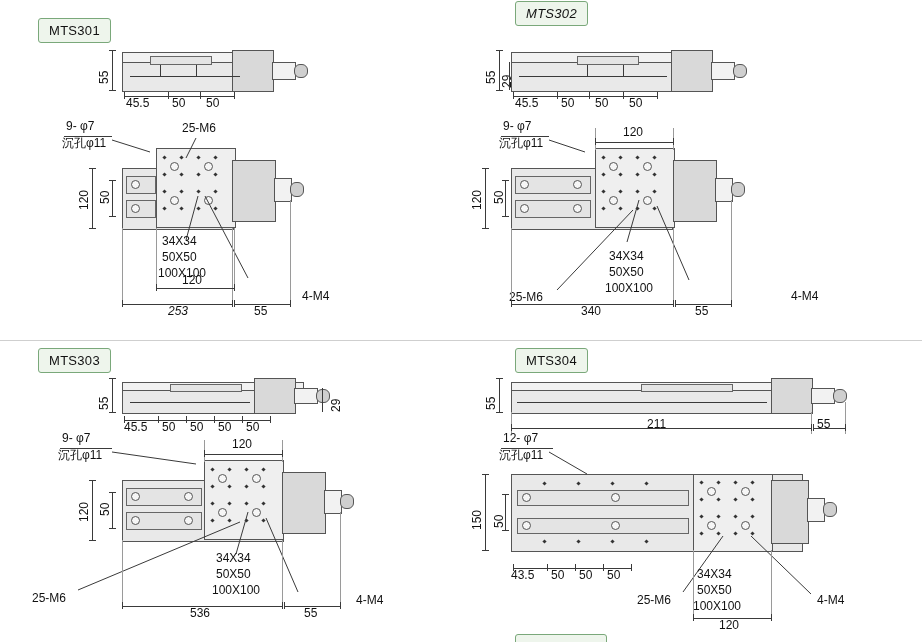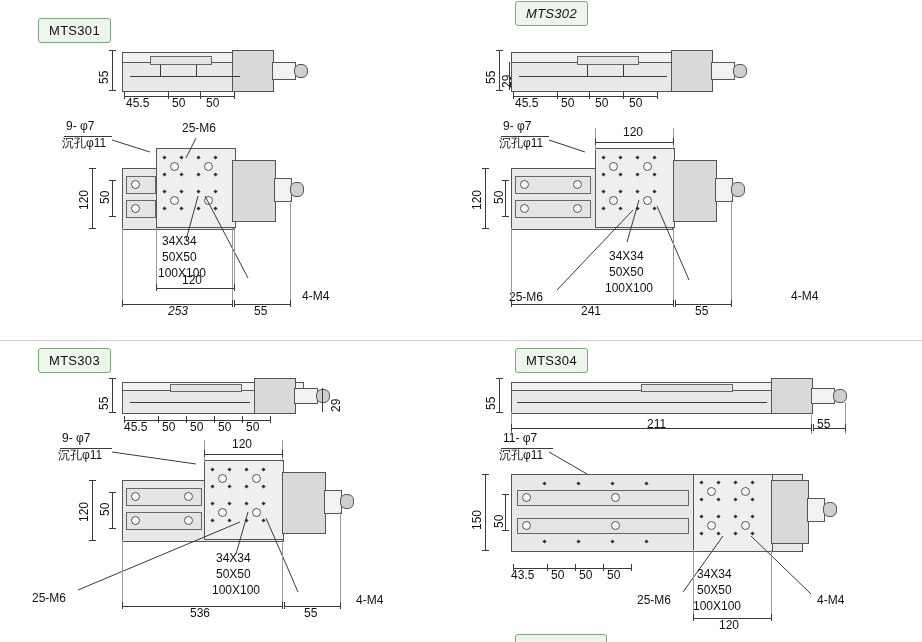--- a/index.html
+++ b/index.html
@@ -268,21 +268,21 @@
   <div class="txt" style="left:148px;top:266px;">50X50</div>
   <div class="txt" style="left:144px;top:282px;">100X100</div>
 
   <div class="ext v" style="left:50px;top:228px;height:74px;"></div>
   <div class="ext v" style="left:212px;top:228px;height:74px;"></div>
   <div class="ext v" style="left:270px;top:200px;height:102px;"></div>
 
   <div class="dim" style="left:50px;top:304px;width:162px;"></div>
   <div class="tick" style="left:50px;top:300px;"></div>
   <div class="tick" style="left:212px;top:300px;"></div>
-  <div class="txt" style="left:120px;top:305px;">241</div>
+  <div class="txt" style="left:120px;top:305px;">340</div>
 
   <div class="dim" style="left:214px;top:304px;width:56px;"></div>
   <div class="tick" style="left:214px;top:300px;"></div>
   <div class="tick" style="left:270px;top:300px;"></div>
   <div class="txt" style="left:234px;top:305px;">55</div>
 </div>
 
 <div class="sep" style="left:0;top:340px;width:922px;"></div>
 
 <div class="panel" style="left:0;top:340px;width:461px;height:302px;">
@@ -481,21 +481,21 @@
   </div>
 
   <svg width="461" height="302">
     <g stroke="#3a3a3a" stroke-width="1" fill="none">
       <path d="M88,112 L126,134"></path>
       <path d="M222,252 L262,196"></path>
       <path d="M350,254 L290,196"></path>
     </g>
   </svg>
 
-  <div class="txt" style="left:42px;top:92px;">11- φ7</div>
+  <div class="txt" style="left:42px;top:92px;">12- φ7</div>
   <div class="ln h" style="left:40px;top:108px;width:52px;"></div>
   <div class="txt" style="left:38px;top:109px;">沉孔φ11</div>
   <div class="txt" style="left:176px;top:254px;">25-M6</div>
   <div class="txt" style="left:356px;top:254px;">4-M4</div>
 
   <div class="txt v" style="left:10px;top:190px;">150</div>
   <div class="dimv" style="left:24px;top:134px;height:76px;"></div>
   <div class="tickh" style="left:21px;top:134px;"></div>
   <div class="tickh" style="left:21px;top:210px;"></div>
   <div class="txt v" style="left:32px;top:188px;">50</div>

